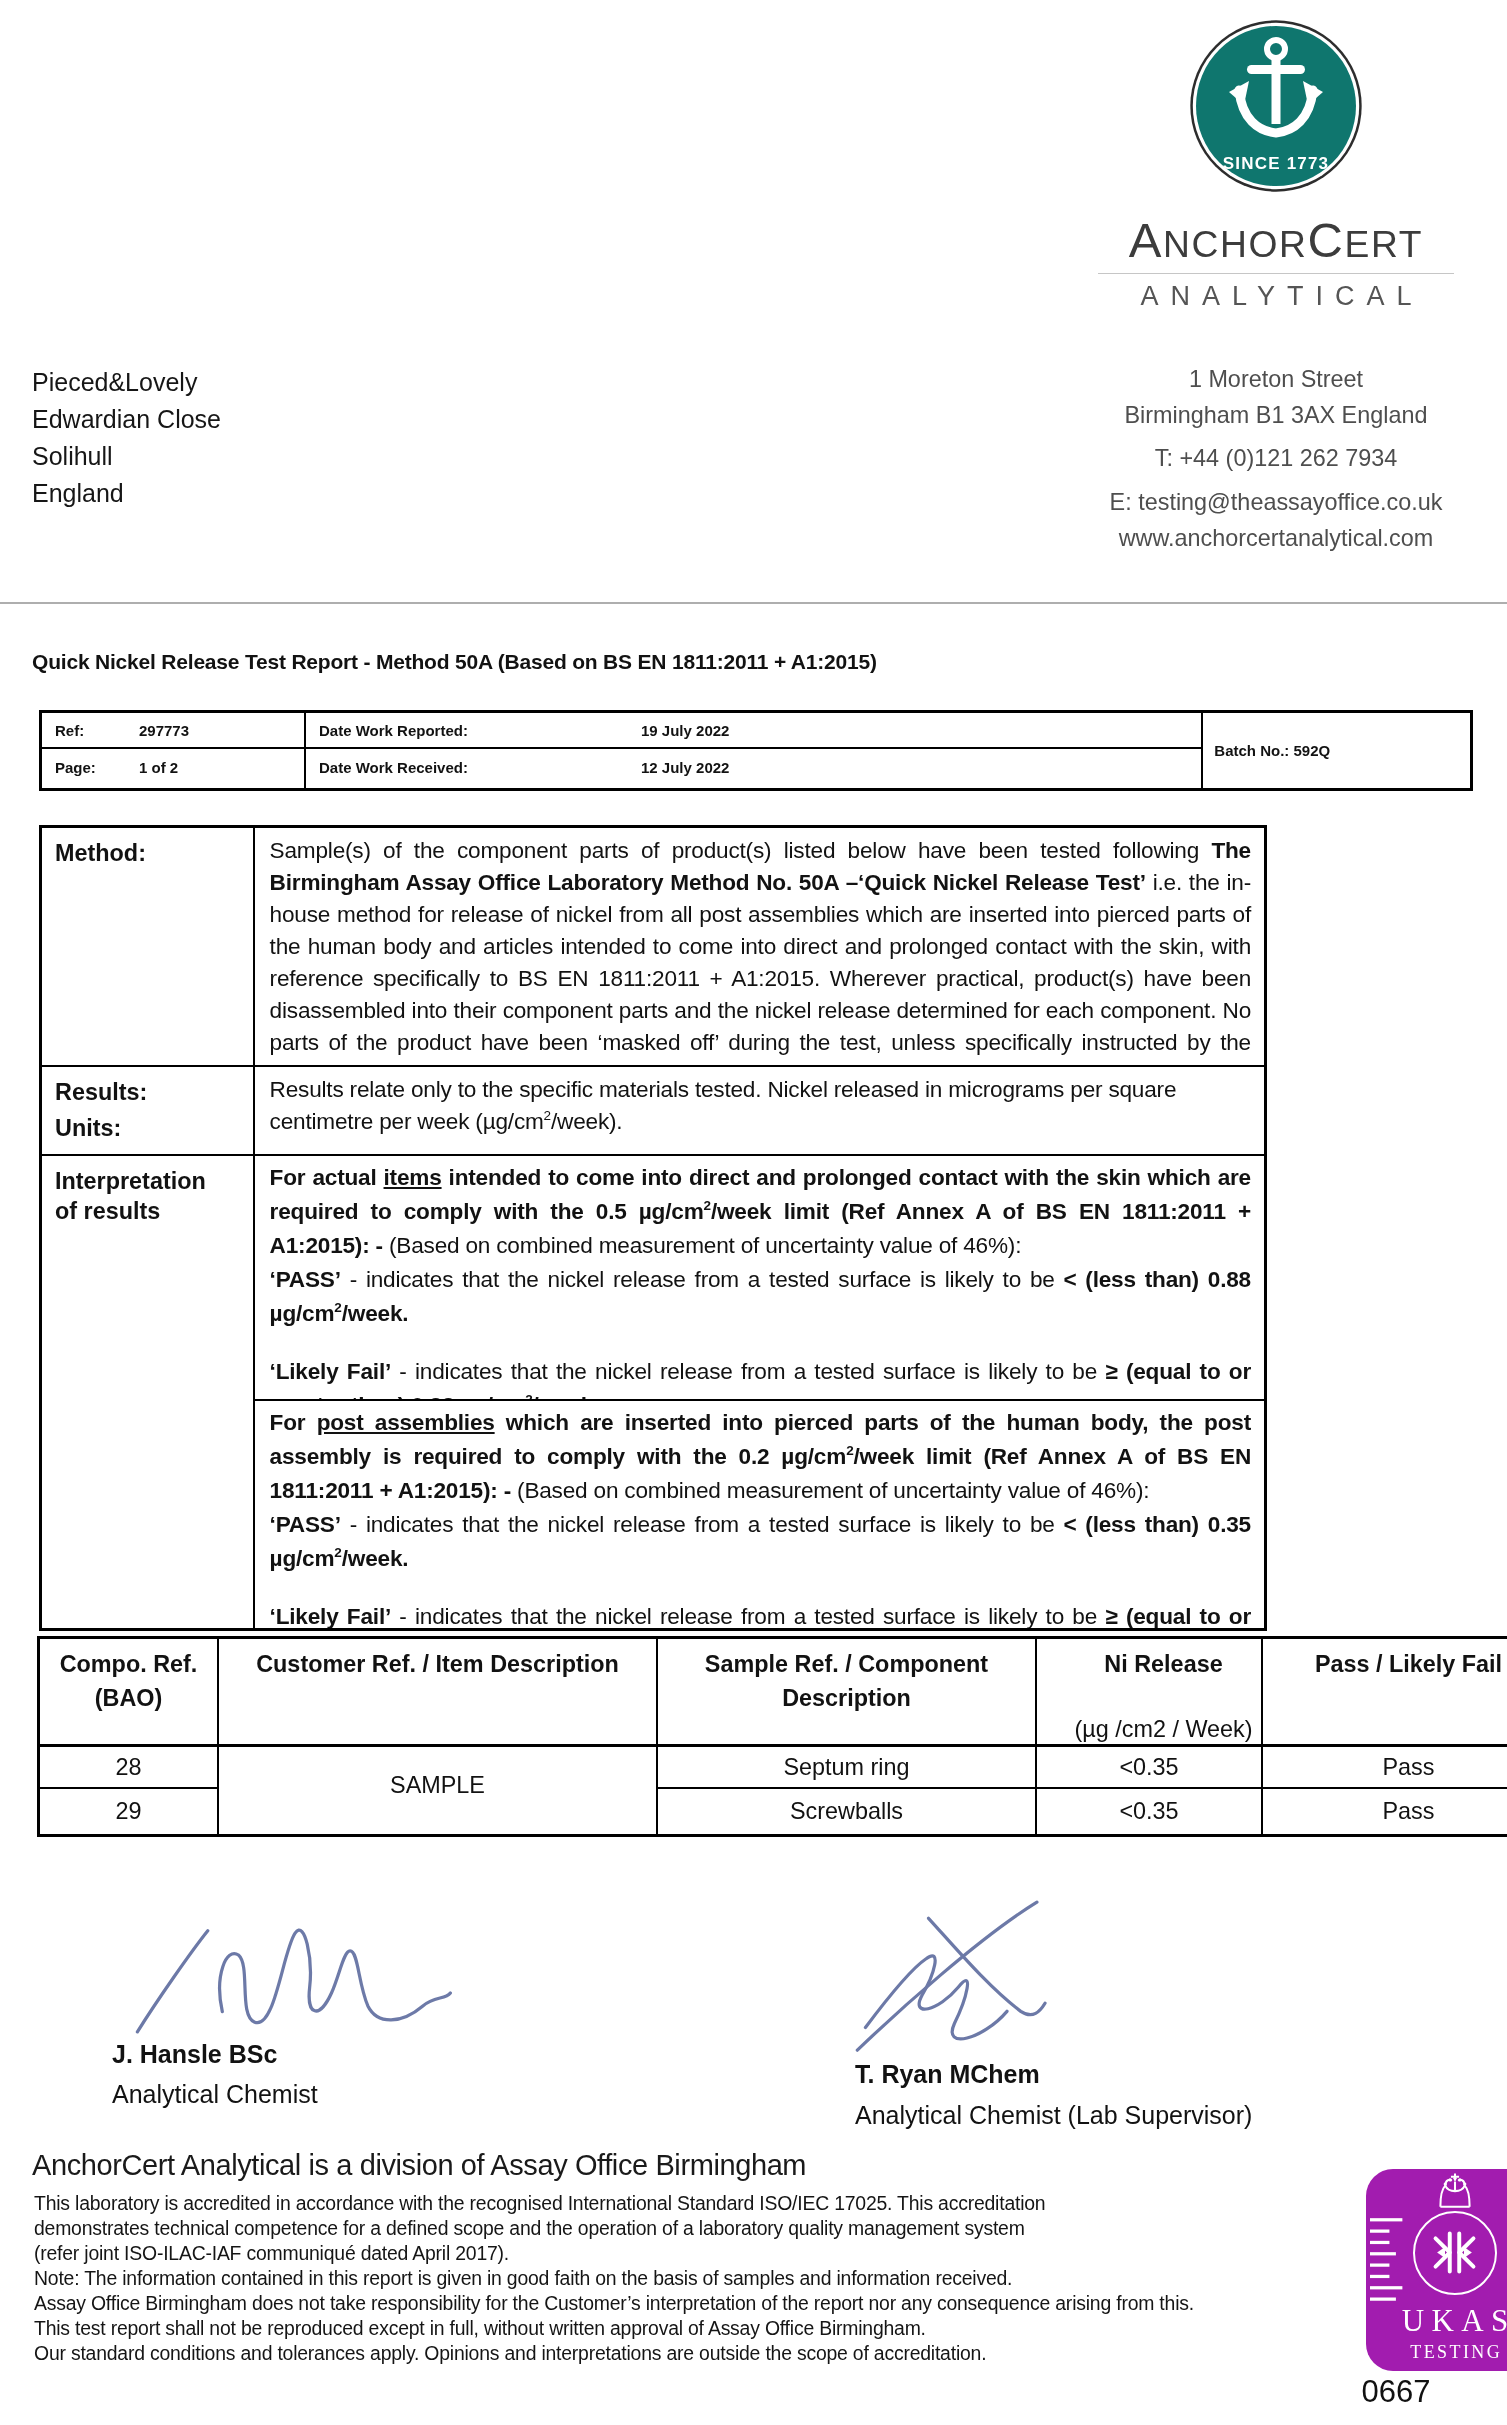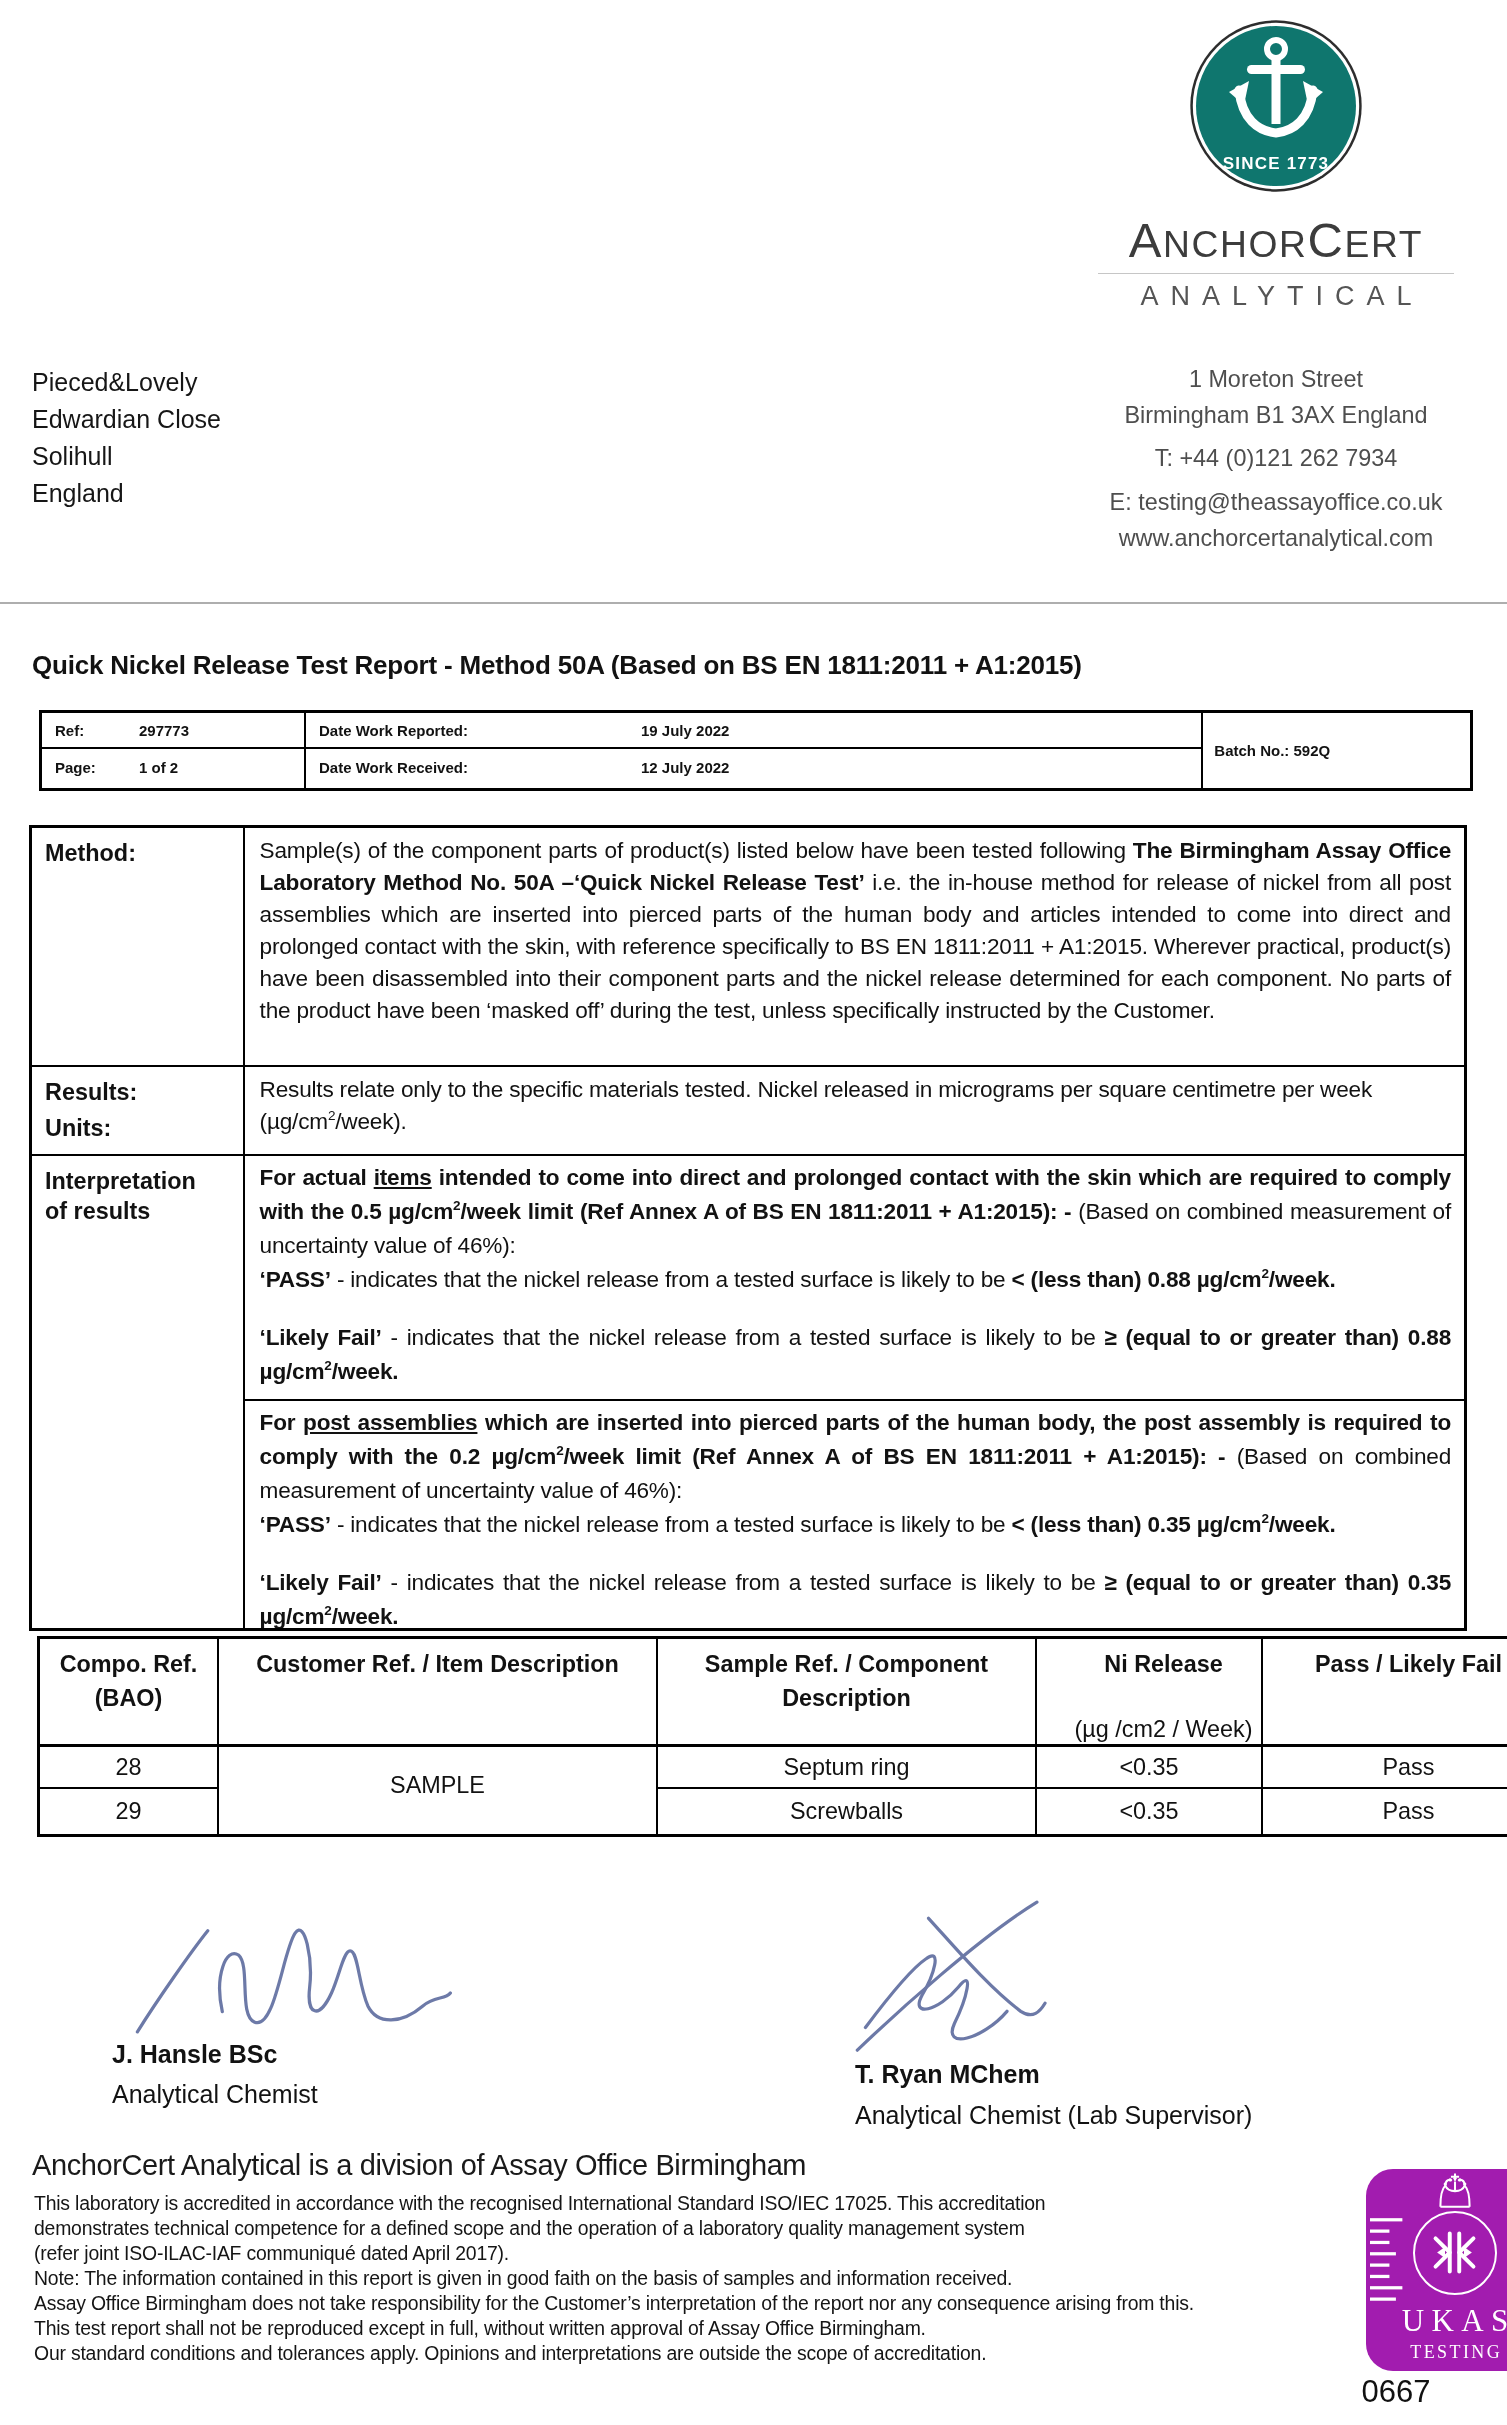--- a/index.html
+++ b/index.html
@@ -24,35 +24,35 @@
 
   
   .addr-left{position:absolute;left:32px;top:364px;font-size:25px;line-height:37px;color:#161616;}
   .addr-right{position:absolute;left:1098px;top:361px;width:356px;text-align:center;
               font-size:23.4px;color:#4e4e4e;line-height:36px;}
   .addr-right .gap8{margin-top:6.5px;}
   .addr-right .gap10{margin-top:8px;}
 
   .page-rule{position:absolute;left:0;top:602px;width:1507px;height:1.6px;background:#aeaeae;}
 
-  .report-title{position:absolute;left:32px;top:650px;font-size:26px;font-weight:700;letter-spacing:-0.2px;}
+  .report-title{position:absolute;left:32px;top:650px;font-size:21px;font-weight:700;letter-spacing:-0.2px;}
 
   
   .reftable{position:absolute;left:39px;top:710px;width:1434px;height:81px;border:3.2px solid #000;
             box-sizing:border-box;display:flex;font-size:15px;font-weight:700;}
   .rt-col1{width:264px;border-right:2.4px solid #000;display:flex;flex-direction:column;box-sizing:border-box;}
   .rt-colmid{flex:1;border-right:2.4px solid #000;display:flex;flex-direction:column;box-sizing:border-box;}
   .rt-row{height:36px;display:flex;align-items:center;padding-left:13px;box-sizing:border-box;}
   .rt-row.first{border-bottom:2.4px solid #000;}
   .rt-lab{display:inline-block;width:84px;}
   .rt-labmid{display:inline-block;width:322px;}
   .rt-batch{width:267px;display:flex;align-items:center;padding-left:11.3px;box-sizing:border-box;}
 
   
-  .mtable{position:absolute;left:29px;top:825px;width:1438px;border:3.2px solid #000;box-sizing:border-box;
+  .mtable{position:absolute;left:39px;top:825px;width:1228px;border:3.2px solid #000;box-sizing:border-box;
           font-size:22.6px;letter-spacing:-0.2px;}
   .mrow{display:flex;box-sizing:border-box;}
   .mrow1{height:239px;border-bottom:2.4px solid #000;}
   .mrow2{height:89px;border-bottom:2.4px solid #000;}
   .mrow3{height:472px;}
   .mlabel{width:213px;border-right:2.4px solid #000;box-sizing:border-box;font-weight:700;font-size:23.4px;
           letter-spacing:0;padding:6.5px 4.9px 0 13px;line-height:36px;}
   .mlabel.tight{line-height:30px;padding-top:9.7px;}
   .mbody{flex:1;padding:6.5px 13px 0 14.6px;line-height:32px;text-align:justify;overflow:hidden;box-sizing:border-box;}
   .ibody{flex:1;display:flex;flex-direction:column;box-sizing:border-box;}

